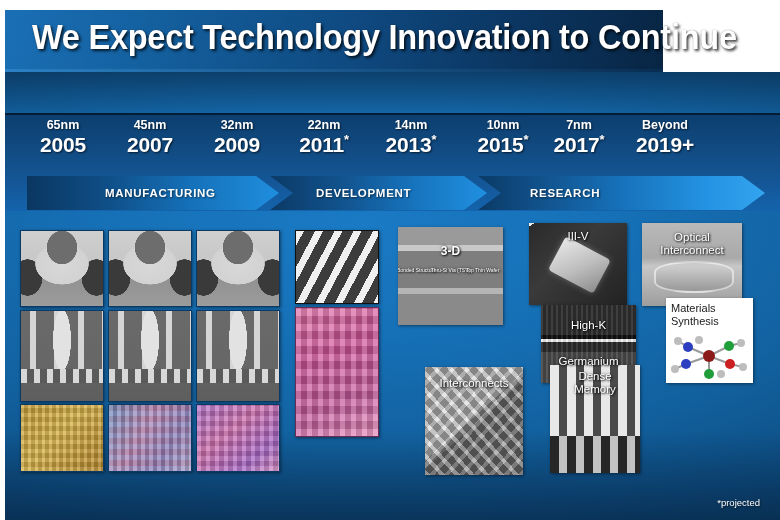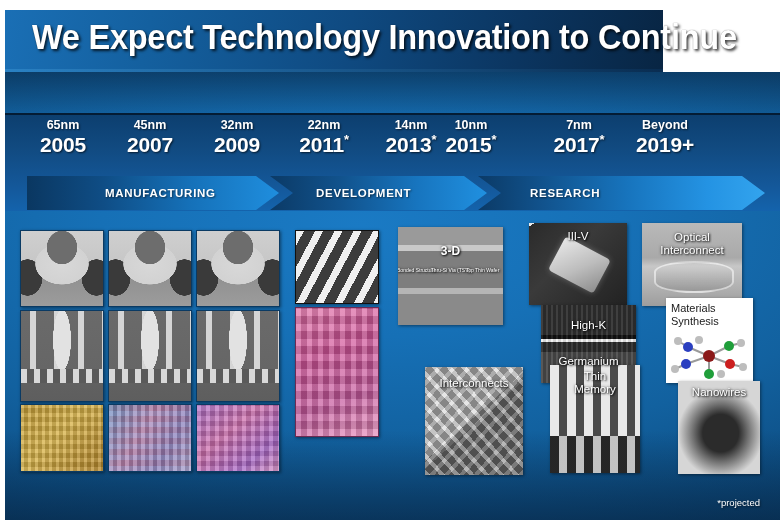--- a/index.html
+++ b/index.html
@@ -163,21 +163,21 @@
       <div class="yr"><span>2009</span><sup></sup></div>
     </div>
     <div class="node" style="left:271px">
       <div class="nm">22nm</div>
       <div class="yr"><span>2011</span><sup>*</sup></div>
     </div>
     <div class="node" style="left:358px">
       <div class="nm">14nm</div>
       <div class="yr"><span>2013</span><sup>*</sup></div>
     </div>
-    <div class="node" style="left:418px">
+    <div class="node" style="left:450px">
       <div class="nm">10nm</div>
       <div class="yr"><span>2015</span><sup>*</sup></div>
     </div>
     <div class="node" style="left:526px">
       <div class="nm">7nm</div>
       <div class="yr"><span>2017</span><sup>*</sup></div>
     </div>
     <div class="node" style="left:612px">
       <div class="nm">Beyond</div>
       <div class="yr"><span>2019+</span><sup></sup></div>
@@ -226,21 +226,21 @@
   <div class="tile iiiv" style="left:524px;top:213px;width:98px;height:82px">
     <div class="cap" style="top:7px;z-index:9">III-V</div>
   </div>
 
   <div class="tile highk" style="left:536px;top:295px;width:95px;height:78px">
     <div class="cap" style="top:14px;z-index:9">High-K</div>
     <div class="cap" style="top:50px;z-index:9">Germanium</div>
   </div>
 
   <div class="tile densemem" style="left:545px;top:355px;width:90px;height:108px">
-    <div class="cap" style="top:5px;z-index:9">Thin</div>
+    <div class="cap" style="top:5px;z-index:9">Dense</div>
     <div class="cap" style="top:18px;z-index:9">Memory</div>
   </div>
 
   <div class="tile optint" style="left:637px;top:213px;width:100px;height:83px">
     <div class="cap" style="top:8px;z-index:9">Optical</div>
     <div class="cap" style="top:21px;z-index:9">Interconnect</div>
   </div>
 
   <div class="tile matsyn" style="left:661px;top:288px;width:87px;height:85px">
     <div class="cap blk" style="top:4px;text-align:left;padding-left:5px;font-size:11px">Materials</div>
@@ -265,20 +265,17 @@
       <circle cx="43" cy="40" r="5" fill="#1f9e3a"></circle>
       <circle cx="12" cy="7" r="4" fill="#bdbdbd"></circle>
       <circle cx="9" cy="35" r="4" fill="#bdbdbd"></circle>
       <circle cx="75" cy="9" r="4" fill="#bdbdbd"></circle>
       <circle cx="77" cy="33" r="4" fill="#bdbdbd"></circle>
       <circle cx="33" cy="6" r="4" fill="#bdbdbd"></circle>
       <circle cx="55" cy="40" r="4" fill="#bdbdbd"></circle>
     </svg>
   </div>
 
-  <div class="tile nanow" style="left:673px;top:371px;width:82px;height:93px">
-    <div class="cap" style="top:5px;z-index:9">Nanowires</div>
-  </div>
 
   <div style="position:absolute;right:20px;bottom:12px;color:#ffffff;font-size:9.5px;
               text-shadow:1px 1px 2px rgba(0,0,0,.6)">*projected</div>
 
 </div>
 
 </body></html>

